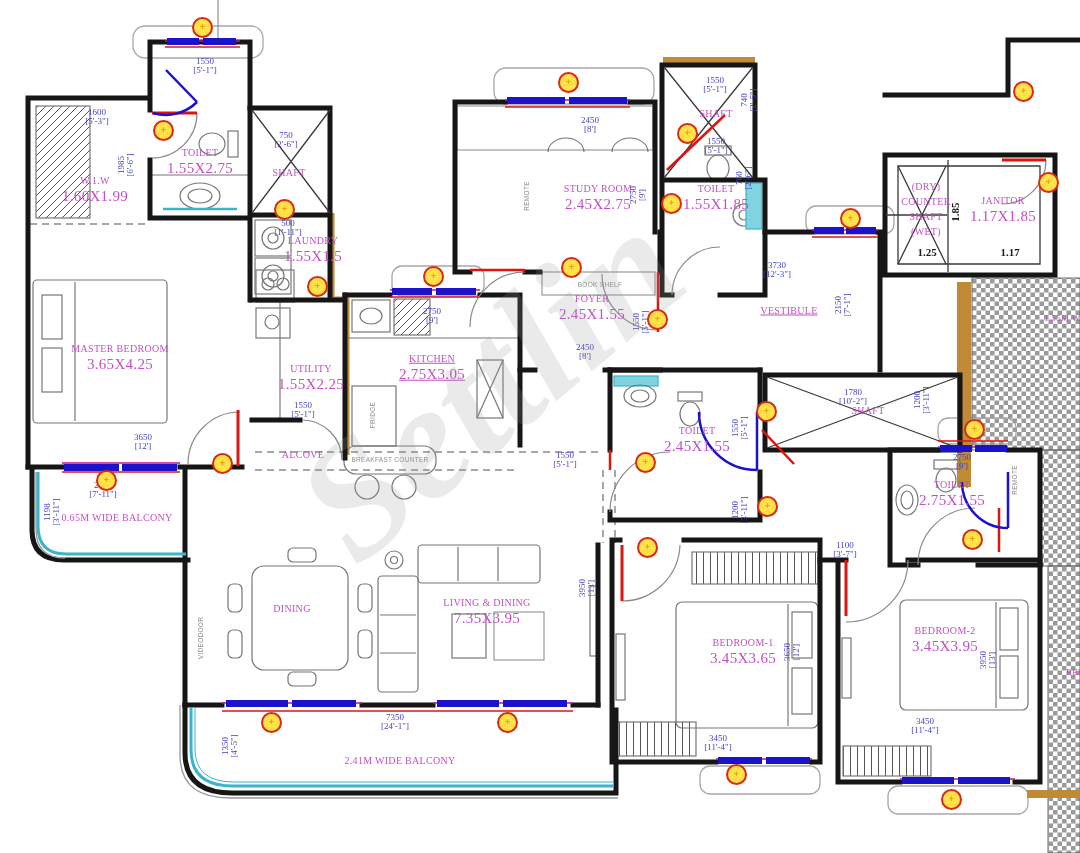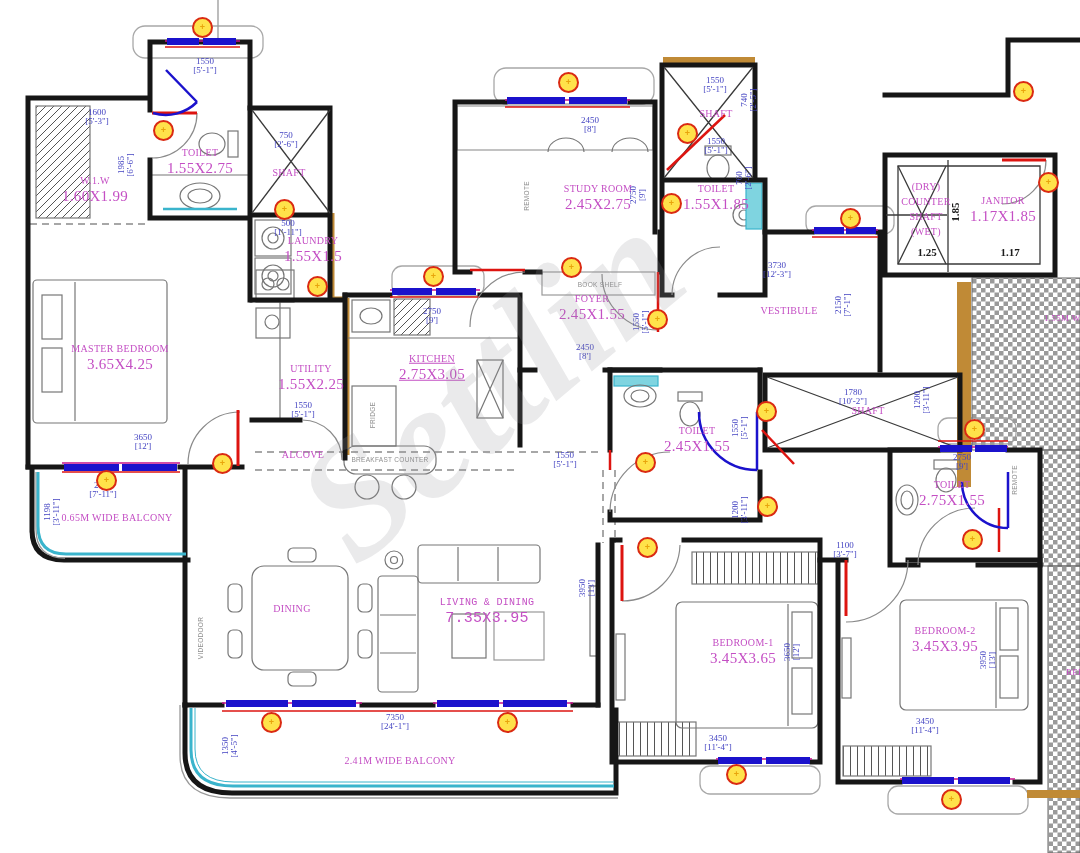--- a/index.html
+++ b/index.html
@@ -334,21 +334,21 @@
         <div>SHAFT</div>
       </div>
       <div class="room-label" style="left: 716px; top: 198px;">
         <div>TOILET</div>
         <div class="sz">1.55X1.85</div>
       </div>
       <div class="room-label" style="left: 592px; top: 308px;">
         <div>FOYER</div>
         <div class="sz">2.45X1.55</div>
       </div>
-      <div class="room-label" style="left: 789px; top: 310px;">
+      <div class="room-label" style="left: 789px; top: 310px; text-decoration: underline;">
         <div>VESTIBULE</div>
       </div>
       <div class="room-label" style="left: 1003px; top: 210px;">
         <div>JANITOR</div>
         <div class="sz">1.17X1.85</div>
       </div>
       <div class="room-label" style="left: 697px; top: 440px;">
         <div>TOILET</div>
         <div class="sz">2.45X1.55</div>
       </div>
@@ -363,21 +363,21 @@
         <div>BEDROOM-1</div>
         <div class="sz">3.45X3.65</div>
       </div>
       <div class="room-label" style="left: 945px; top: 640px;">
         <div>BEDROOM-2</div>
         <div class="sz">3.45X3.95</div>
       </div>
       <div class="room-label" style="left: 292px; top: 608px;">
         <div>DINING</div>
       </div>
-      <div class="room-label" style="left: 487px; top: 612px; font-family: Liberation Mono, monospace;">
+      <div class="room-label" style="left: 487px; top: 612px;">
         <div>LIVING &amp; DINING</div>
         <div class="sz">7.35X3.95</div>
       </div>
       <div class="room-label" style="left: 400px; top: 760px;">
         <div>2.41M WIDE BALCONY</div>
       </div>
       <div class="dim" style="left: 205px; top: 66px;">
         <div>1550</div>
         <div>[5'-1"]</div>
       </div>

